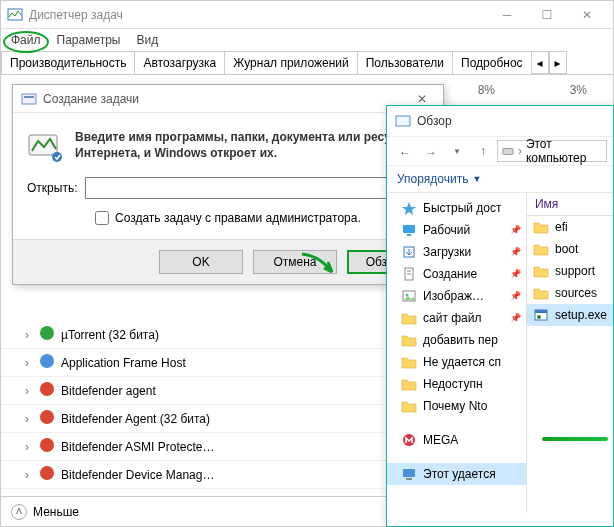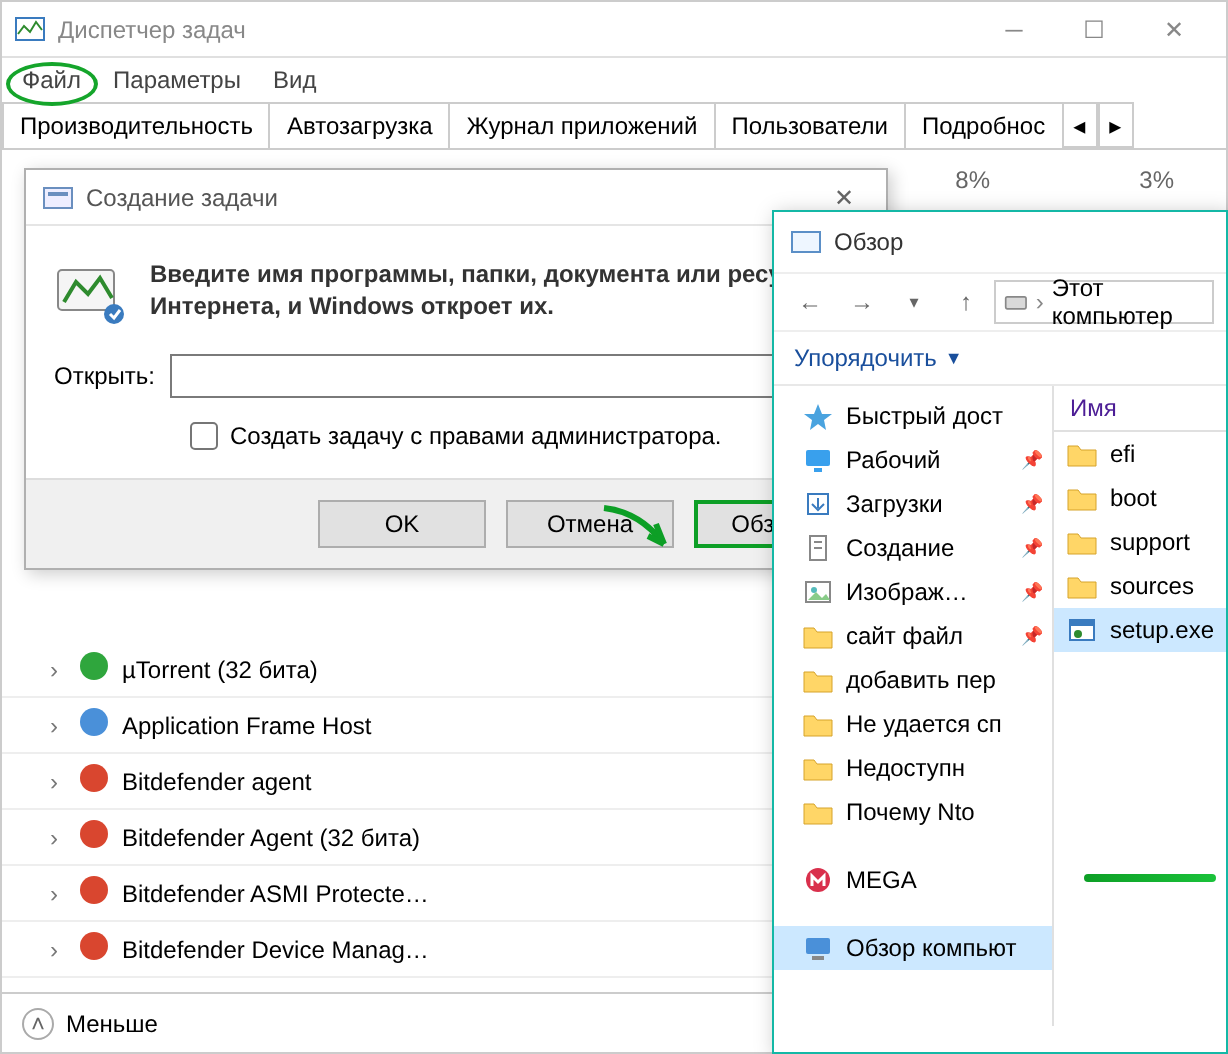--- a/index.html
+++ b/index.html
@@ -298,21 +298,21 @@
             <path d="M5 10V5l3 3 3-3v5" stroke="#fff" fill="none" stroke-width="1.5"></path>
           </svg>
           <span>MEGA</span>
         </div>
         <div class="sep"></div>
         <div class="titem sel">
           <svg class="i" viewBox="0 0 16 14">
             <rect x="2" y="2" width="12" height="8" fill="#4a90d9" rx="1"></rect>
             <rect x="5" y="11" width="6" height="2" fill="#888"></rect>
           </svg>
-          <span>Обзор компьют</span>
+          <span>Этот удается</span>
         </div>
       </div>
     <div class="files">
       <div class="head">Имя</div>
       <div id="files">
           <div class="fitem">
             <svg class="i" viewBox="0 0 16 14">
               <path class="folder-svg" d="M1 3h5l1.5 2H15v8H1z"></path>
             </svg>
             <span>efi</span>

